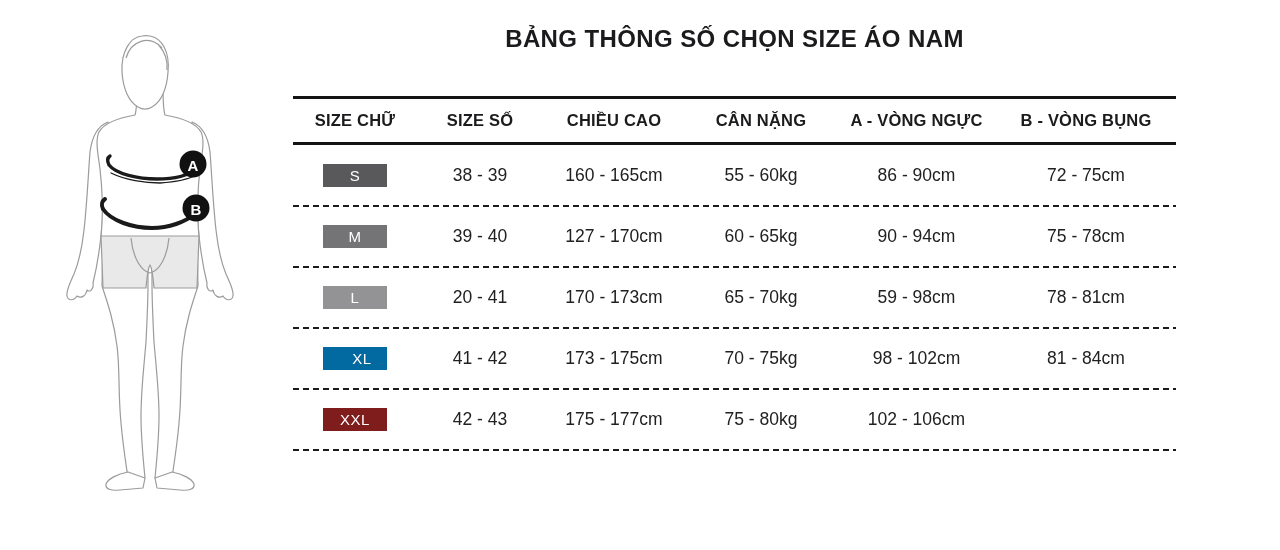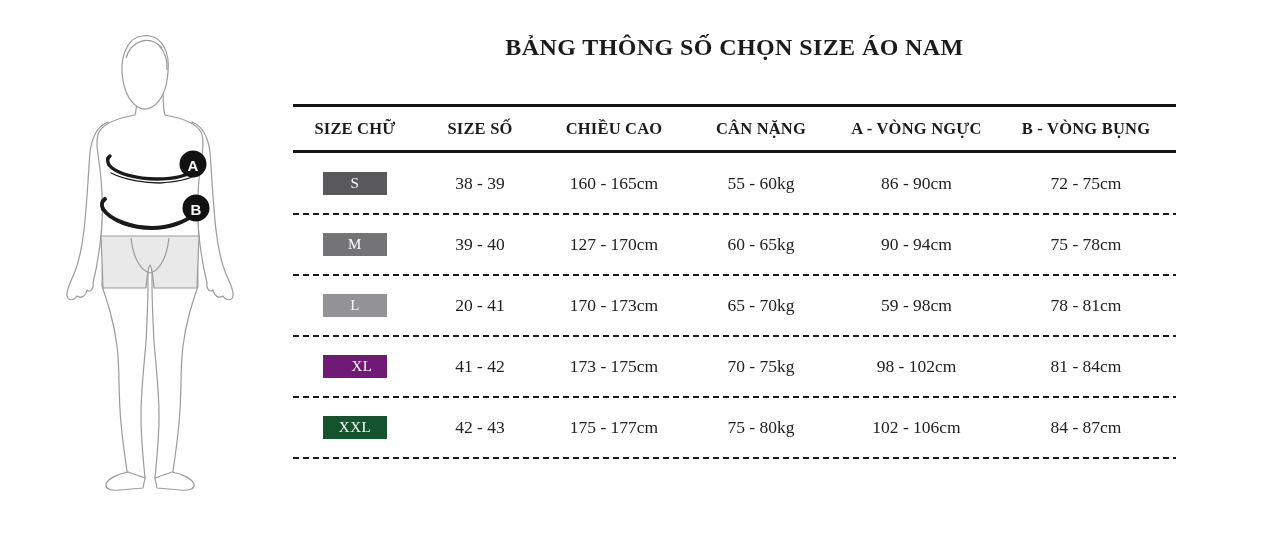--- a/index.html
+++ b/index.html
@@ -4,21 +4,21 @@
 <style>
   * { margin: 0; padding: 0; box-sizing: border-box; }
   html, body { width: 1280px; height: 550px; background: #ffffff; overflow: hidden;
     font-family: "Liberation Sans", "DejaVu Sans", sans-serif; }
   .page { position: relative; width: 1280px; height: 550px; background: #fff; }
 
   
   .figure-wrap { position: absolute; left: 55px; top: 28px; width: 190px; height: 478px; }
 
   
-  .chart { position: absolute; left: 293px; top: 32px; width: 883px; font-family: Liberation Serif, serif; }
+  .chart { position: absolute; left: 293px; top: 24px; width: 883px; }
   .title { text-align: center; font-size: 24px; font-weight: 800; color: #1b1b1d;
     letter-spacing: 0.4px; line-height: 30px; }
   .table { margin-top: 42px; width: 883px; }
   .thead { display: grid; grid-template-columns: 124px 126px 142px 152px 159px 180px;
     border-top: 3px solid #141414; border-bottom: 3px solid #141414; height: 49px; }
   .thead .hcell { display: flex; align-items: center; justify-content: center;
     font-size: 16.5px; font-weight: 700; color: #1b1b1d; letter-spacing: 0.2px; white-space: nowrap; }
   .trow { display: grid; grid-template-columns: 124px 126px 142px 152px 159px 180px;
     height: 61px; position: relative; }
   .trow::after { content: ""; position: absolute; left: 0; right: 0; bottom: -1px; height: 2px;
@@ -112,34 +112,33 @@
           </div>
         <div class="tcell">20 - 41</div>
         <div class="tcell">170 - 173cm</div>
         <div class="tcell">65 - 70kg</div>
         <div class="tcell">59 - 98cm</div>
         <div class="tcell">78 - 81cm</div>
       </div>
 
       <div class="trow">
         <div class="tcell">
-            <span class="badge" style="background: #701a75; padding-left: 14px;">XL</span>
+            <span class="badge" style="background: #0369a1; padding-left: 14px;">XL</span>
           </div>
         <div class="tcell">41 - 42</div>
         <div class="tcell">173 - 175cm</div>
         <div class="tcell">70 - 75kg</div>
         <div class="tcell">98 - 102cm</div>
         <div class="tcell">81 - 84cm</div>
       </div>
 
       <div class="trow">
         <div class="tcell">
-            <span class="badge" style="background: #14532d;">XXL</span>
+            <span class="badge" style="background: #7f1d1d;">XXL</span>
           </div>
         <div class="tcell">42 - 43</div>
         <div class="tcell">175 - 177cm</div>
         <div class="tcell">75 - 80kg</div>
         <div class="tcell">102 - 106cm</div>
-        <div class="tcell">84 - 87cm</div>
       </div>
     </div>
   </div>
 </div>
 
 </body></html>

